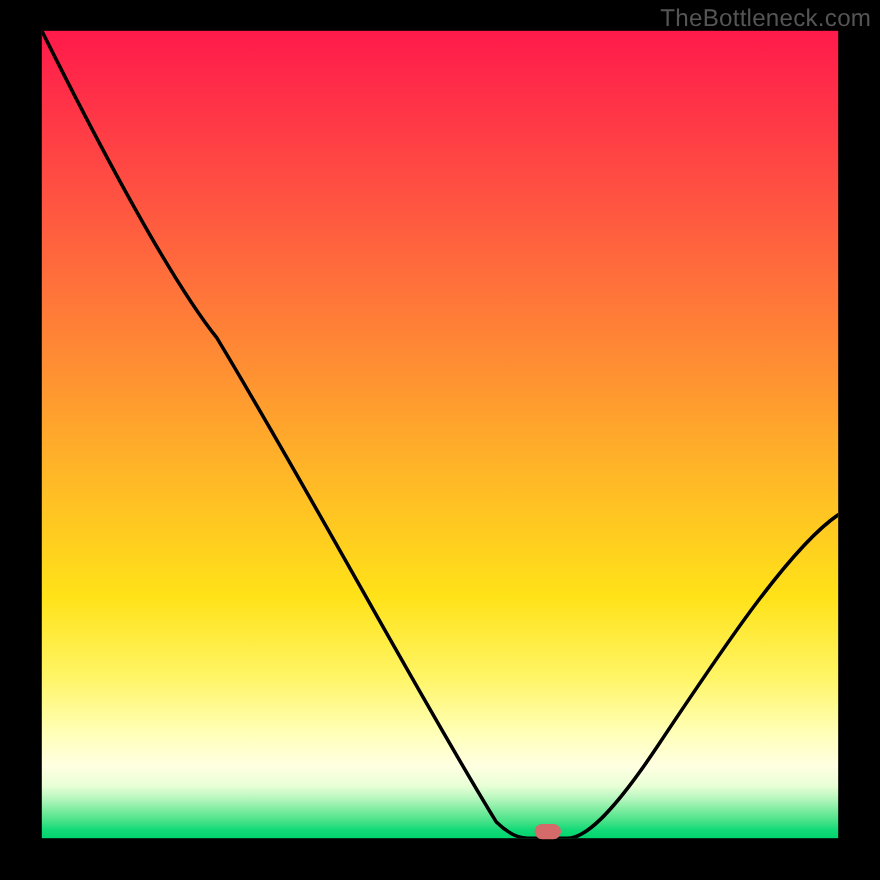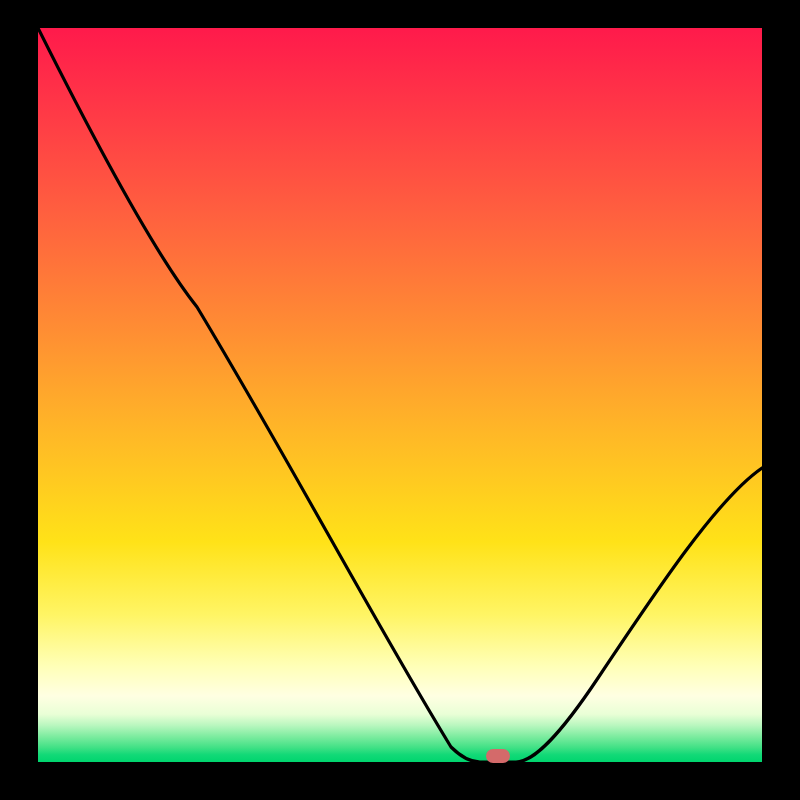--- a/index.html
+++ b/index.html
@@ -75,20 +75,21 @@
     border-radius: 7px;
     background: #d46a6a;
     transform: translate(-50%, -50%);
   }
 </style>
 </head>
 <body>
 
 <div class="frame">
 
+  <div class="watermark">TheBottleneck.com</div>
 
   <div class="plot-area">
 
     <div class="gradient-bg"></div>
 
     <svg class="curve-svg" viewBox="0 0 724 734" preserveAspectRatio="none">
 
       <path d="M 0 0
                C 60 120, 120 230, 159 279
                C 250 430, 340 600, 413 719

